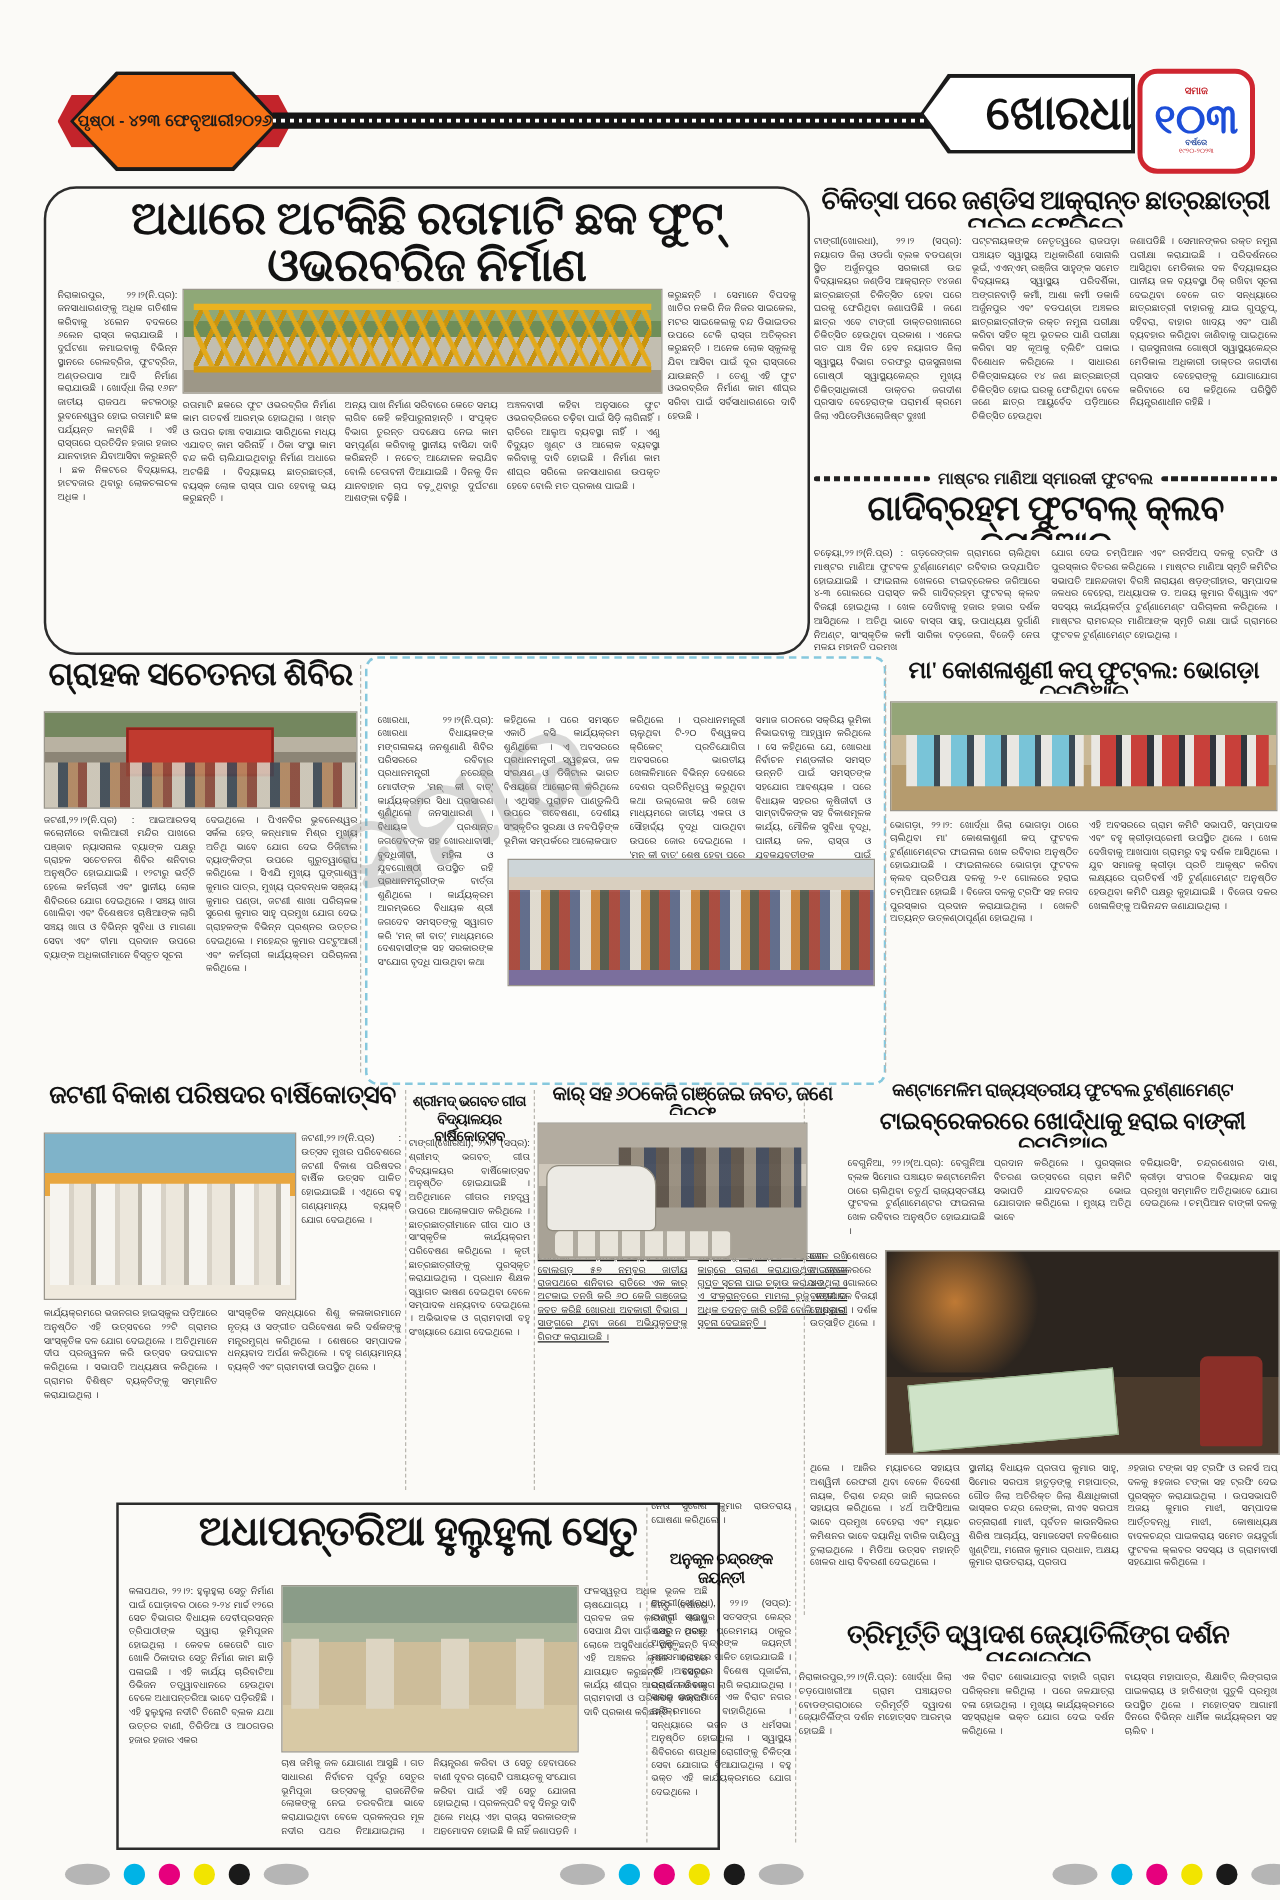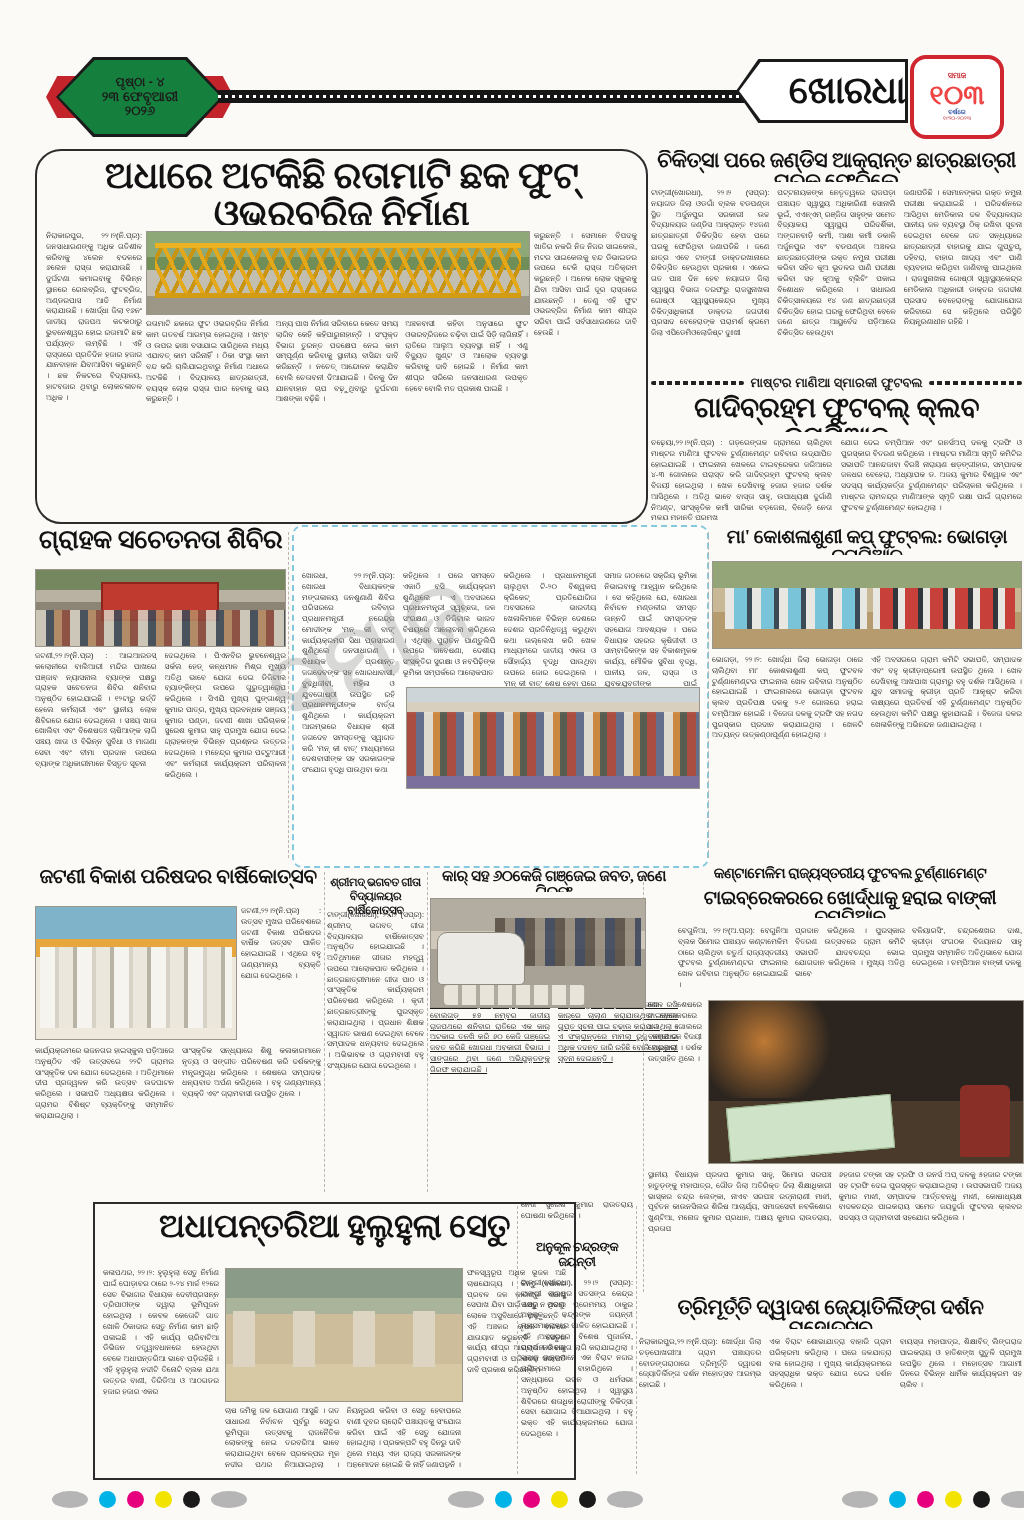--- a/index.html
+++ b/index.html
@@ -1,29 +1,29 @@
 <!DOCTYPE html>
 <html><head>
 <meta charset="utf-8">
 <style>
   html,body{margin:0;padding:0;background:#e8e6e1;font-family:"Liberation Sans","DejaVu Sans",sans-serif;}
   .page{position:relative;width:1024px;height:1520px;background:#fbfaf7;overflow:hidden;margin:0 auto;color:#1c1c1c;}
   .abs{position:absolute;}
   
   .ribbon{position:absolute;left:46px;top:76px;width:188px;height:42px;background:#c3242b;clip-path:polygon(0 50%,6% 0,94% 0,100% 50%,94% 100%,6% 100%);}
   .hexo{position:absolute;left:56px;top:57px;width:168px;height:80px;clip-path:polygon(22% 0,78% 0,100% 50%,78% 100%,22% 100%,0 50%);background:#1b1b1b;}
-  .hexi{position:absolute;inset:3px;clip-path:polygon(22% 0,78% 0,100% 50%,78% 100%,22% 100%,0 50%);background:#15803d;display:flex;flex-direction:column;align-items:center;justify-content:center;line-height:1.15;}
+  .hexi{position:absolute;inset:3px;clip-path:polygon(22% 0,78% 0,100% 50%,78% 100%,22% 100%,0 50%);background:#f97316;display:flex;flex-direction:row;align-items:center;justify-content:center;line-height:1.15;}
   .hexi .l1{font-size:12.5px;font-weight:bold}.hexi .l2{font-size:13.5px;font-weight:bold}.hexi .l3{font-size:13px;font-weight:bold}
   .hrule{position:absolute;left:218px;top:90px;width:534px;height:13px;background:#161616;}
   .hrule:after{content:"";position:absolute;left:0;right:0;top:5px;height:3px;background:repeating-linear-gradient(90deg,#fff 0 3px,transparent 3px 7px);}
   .pennant-o{position:absolute;left:736px;top:59px;width:172px;height:64px;clip-path:polygon(0 50%,13% 0,100% 0,100% 100%,13% 100%);background:#1b1b1b;}
   .pennant-i{position:absolute;inset:3px;clip-path:polygon(0 50%,13% 0,100% 0,100% 100%,13% 100%);background:#fff;display:flex;align-items:center;justify-content:flex-end;}
   .mast{font-size:38px;font-weight:800;letter-spacing:-1px;color:#111;padding-left:14px;}
   .logo{position:absolute;left:910px;top:55px;width:86px;height:76px;border:4px solid #cf2630;border-radius:16px;background:#fff;display:flex;flex-direction:column;align-items:center;justify-content:center;line-height:1.05;}
-  .logo .t{font-size:8px;color:#c4242b;font-weight:bold}.logo .n{font-size:27px;color:#ef4444;font-weight:800}.logo .b{font-size:6.5px;color:#2b4ea0;font-weight:bold}.logo .y{font-size:5.5px;color:#c4242b}
+  .logo .t{font-size:8px;color:#c4242b;font-weight:bold}.logo .n{font-size:33px;color:#1d4ed8;font-weight:800}.logo .b{font-size:6.5px;color:#2b4ea0;font-weight:bold}.logo .y{font-size:5.5px;color:#c4242b}
   
   .hl{font-family:"Liberation Serif","DejaVu Serif",serif;font-weight:800;color:#121212;text-align:center;line-height:1.02;letter-spacing:-.5px;overflow:hidden;}
   .col{font-size:7.6px;line-height:1.42;text-align:justify;color:#222;overflow:hidden;word-break:break-word;}
   .cgroup{position:absolute;display:flex;}
   .cgroup .col{flex:1;height:100%;}
   .box{border:2px solid #2c2c2c;}
   .vsep{position:absolute;width:0;border-left:1px dashed #b9b6af;}
   .divider{position:absolute;display:flex;align-items:center;gap:6px;font-weight:800;font-size:13px;}
   .divider:before,.divider:after{content:"";flex:1;height:4px;background:repeating-linear-gradient(90deg,#222 0 5px,transparent 5px 8px);border-radius:2px;}
   .wmark{position:absolute;font-size:92px;font-weight:800;color:#8f8f8f;opacity:.33;transform:rotate(-26deg);white-space:nowrap;pointer-events:none;z-index:4;}
@@ -197,20 +197,21 @@
       <div class="col">ପ୍ରଦାନ କରିଥିଲେ । ପୁରସ୍କାର ବିତରଣ ଉତ୍ସବରେ ଗ୍ରାମ କମିଟି ସଭାପତି ଯାଦବଚନ୍ଦ୍ର ଭୋଇ ଯୋଗଦାନ କରିଥିଲେ । ମୁଖ୍ୟ ଅତିଥି ଭାବେ</div>
       <div class="col">ବଳିୟାରସିଂ, ଚନ୍ଦ୍ରଶେଖର ଦାଶ, କ୍ରୀଡ଼ା ସଂଗଠକ ବିଜୟାନନ୍ଦ ସାହୁ ପ୍ରମୁଖ ସମ୍ମାନିତ ଅତିଥିଭାବେ ଯୋଗ ଦେଇଥିଲେ । ଚମ୍ପିଆନ ବାଙ୍କୀ ଦଳକୁ</div>
     </div>
     <div class="col abs" style="left:0;top:134px;width:54px;height:162px;">ଖେଳ ଶେଷରେ ଟାଇବ୍ରେକରରେ ୪-୨ ଗୋଲରେ ବାଙ୍କୀ ଦଳ ବିଜୟୀ ହୋଇଥିଲା । ଦର୍ଶକ ଉତ୍ସାହିତ ଥିଲେ ।</div>
     <div class="ph ph-trophy" style="left:60px;top:134px;width:314px;height:162px;">
         <i class="glow"></i>
         <i class="cheque"></i>
         <i class="chair"></i>
       </div>
     <div class="cgroup" style="left:0;top:304px;width:374px;height:120px;gap:7px;">
+      <div class="col">ଥିଲେ । ଆଜିର ମ୍ୟାଚରେ ସହାୟତା ଅଶ୍ୱିନୀ ରେଫରୀ ଥିବା ବେଳେ ବିଦେଶୀ ନାୟକ, ତିରାଶ ଚନ୍ଦ୍ର ଜାନି ଲାଇନରେ ସହାୟତା କରିଥିଲେ । ୪ର୍ଥ ଅଫିସିଆଲ ଭାବେ ପ୍ରମୁଖ ବେହେରା ଏବଂ ମ୍ୟାଚ କମିଶନର ଭାବେ ଦୟାନିଧି ବାରିକ ଦାୟିତ୍ୱ ତୁଲାଇଥିଲେ । ମିଡିଆ ଉତ୍ସବ ମହାନ୍ତି ଖେଳର ଧାରା ବିବରଣୀ ଦେଇଥିଲେ ।</div>
       <div class="col">ସ୍ଥାନୀୟ ବିଧାୟକ ପ୍ରତାପ କୁମାର ସାହୁ, ସିମୋର ସରପଞ୍ଚ ହାତୁଡ଼ଙ୍କୁ ମହାପାତ୍ର, ଗୌଡ ଜିଲା ଅତିରିକ୍ତ ଜିଲା ଶିକ୍ଷାଧିକାରୀ ଭାସ୍କର ଚନ୍ଦ୍ର ଲେଙ୍କା, ନାଏବ ସରପଞ୍ଚ ରତ୍ନାରାଣୀ ମାଝୀ, ପୂର୍ବତନ କାଉନସିଲର ଶିରିଷ ଆଚାର୍ଯ୍ୟ, ସମାଜସେବୀ ନବକିଶୋର ଖୁଣ୍ଟିଆ, ମନୋଜ କୁମାର ପ୍ରଧାନ, ଅକ୍ଷୟ କୁମାର ରାଉତରାୟ, ପ୍ରତାପ</div>
       <div class="col">୬ହଜାର ଟଙ୍କା ସହ ଟ୍ରଫି ଓ ରନର୍ସ ଅପ୍ ଦଳକୁ ୫ହଜାର ଟଙ୍କା ସହ ଟ୍ରଫି ଦେଇ ପୁରସ୍କୃତ କରାଯାଇଥିଲା । ଉପସଭାପତି ଅଜୟ କୁମାର ମାଝୀ, ସମ୍ପାଦକ ଆର୍ତ୍ତବନ୍ଧୁ ମାଝୀ, କୋଷାଧ୍ୟକ୍ଷ ବାଦଳଚନ୍ଦ୍ର ପାଇକରାୟ ସମେତ ଜୟଦୁର୍ଗା ଫୁଟବଲ କ୍ଲବର ସଦସ୍ୟ ଓ ଗ୍ରାମବାସୀ ସହଯୋଗ କରିଥିଲେ ।</div>
     </div>
   </section>
 
   <section class="abs box" style="left:47px;top:1202px;width:479px;height:274px;margin-left:46px;">
     <div class="hl abs" style="left:6px;right:6px;top:6px;height:52px;font-size:33px;">ଅଧାପନ୍ତରିଆ ହୁଲୁହୁଲା ସେତୁ</div>
     <div class="col abs" style="left:8px;top:64px;width:116px;height:200px;">କଳାପଥର, ୨୨।୨: ହୁଲୁହୁଲା ସେତୁ ନିର୍ମାଣ ପାଇଁ ଘୋଡ଼ାବର ଠାରେ ୨-୨୪ ମାର୍ଚ୍ଚ ୧୨ରେ ସେଚ ବିଭାଗର ବିଧାୟକ ଦେବୀପ୍ରସନ୍ନ ତ୍ରିପାଠୀଙ୍କ ଦ୍ୱାରା ଭୂମିପୂଜନ ହୋଇଥିଲା । କେବଳ କେତୋଟି ଗାତ ଖୋଳି ଠିକାଦାର ସେତୁ ନିର୍ମାଣ କାମ ଛାଡ଼ି ପଳାଇଛି । ଏହି କାର୍ଯ୍ୟ ଚାରିବାଟିଆ ଡିଭିଜନ ତତ୍ତ୍ୱାବଧାନରେ ହେଉଥିବା ବେଳେ ଅଧାପନ୍ତରିଆ ଭାବେ ପଡ଼ିରହିଛି । ଏହି ହୁଲୁହୁଲା ନଦୀଟି ତିନୋଟି ବ୍ଲକ ଯଥା ଉତ୍ତର ବାଣୀ, ତିରିଡିଆ ଓ ଆଠଗଡର ହଜାର ହଜାର ଏକର</div>
     <div class="ph ph-bridge2" style="left:130px;top:64px;width:236px;height:132px;">
         <i class="pillars"></i>

